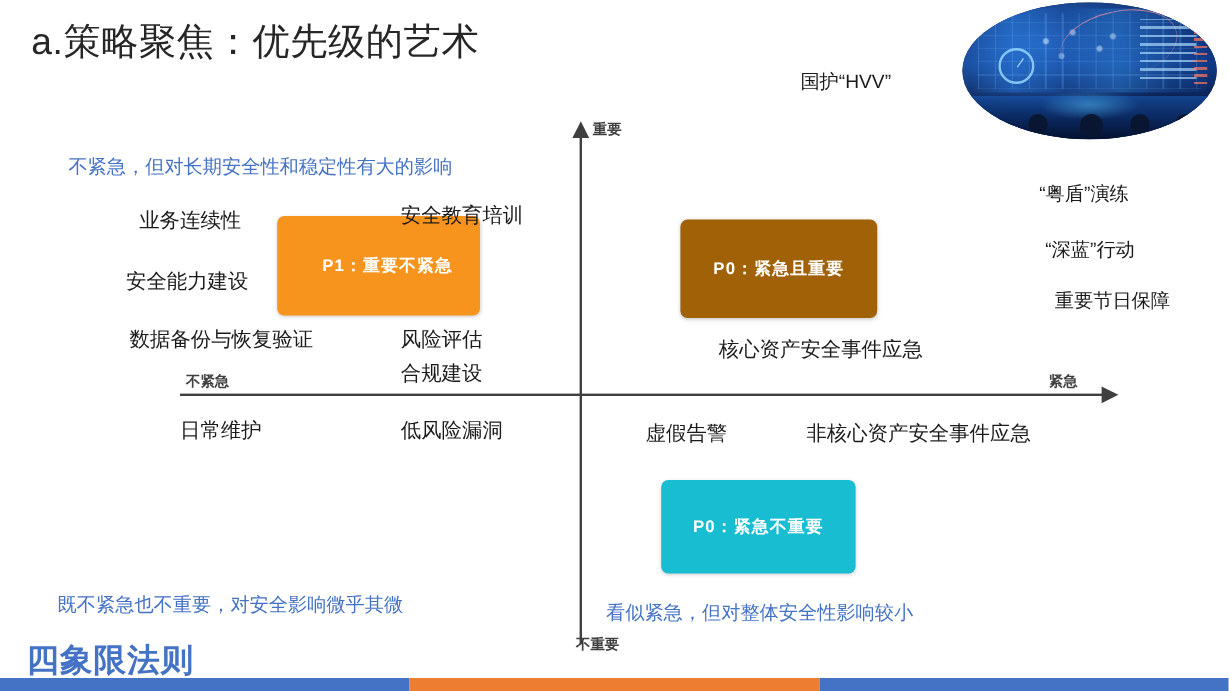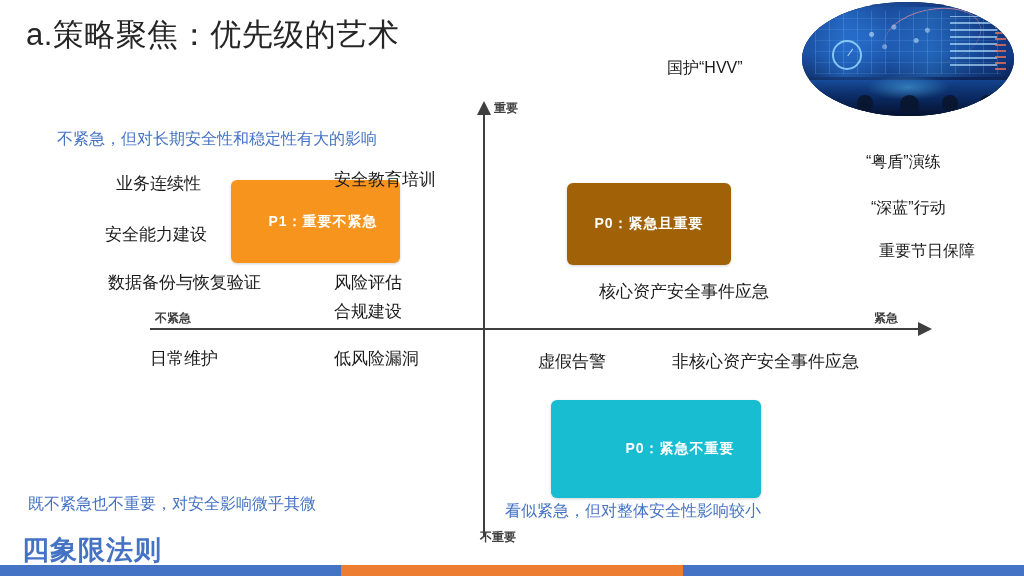--- a/index.html
+++ b/index.html
@@ -85,32 +85,32 @@
     justify-content: center;
     color: #ffffff;
     font-size: 14px;
     font-weight: bold;
     letter-spacing: 1px;
     box-shadow: 0 1px 3px rgba(0,0,0,0.18);
   }
   .qbox.p1-orange { left: 231px; top: 180px; width: 154px; height: 83px; background: #F7941E; padding-left: 15px; }
   .qbox.p0-pink   { left: 551px; top: 183px; width: 164px; height: 82px; background: #a16207; margin-left: 16px; }
   .qbox.p0-gray   { left: 233px; top: 400px; width: 152px; height: 79px; background: #9C9C9C; }
-  .qbox.p0-cyan   { left: 551px; top: 400px; width: 162px; height: 98px; background: #19BDD2; padding-left: 48px; }
+  .qbox.p0-cyan   { left: 551px; top: 400px; width: 162px; height: 78px; background: #19BDD2; }
 
   
   .annot {
     position: absolute;
     font-size: 16px;
     color: #4472C4;
     white-space: nowrap;
   }
   .annot.q2 { left: 57px;  top: 129px; }
   .annot.q1 { left: 512px; top: 129px; }
-  .annot.q3 { left: 28px;  top: 494px; }
+  .annot.q3 { left: 48px;  top: 494px; }
   .annot.q4 { left: 505px; top: 501px; }
 
   
   .item {
     position: absolute;
     font-size: 17px;
     color: #1a1a1a;
     white-space: nowrap;
   }
 

